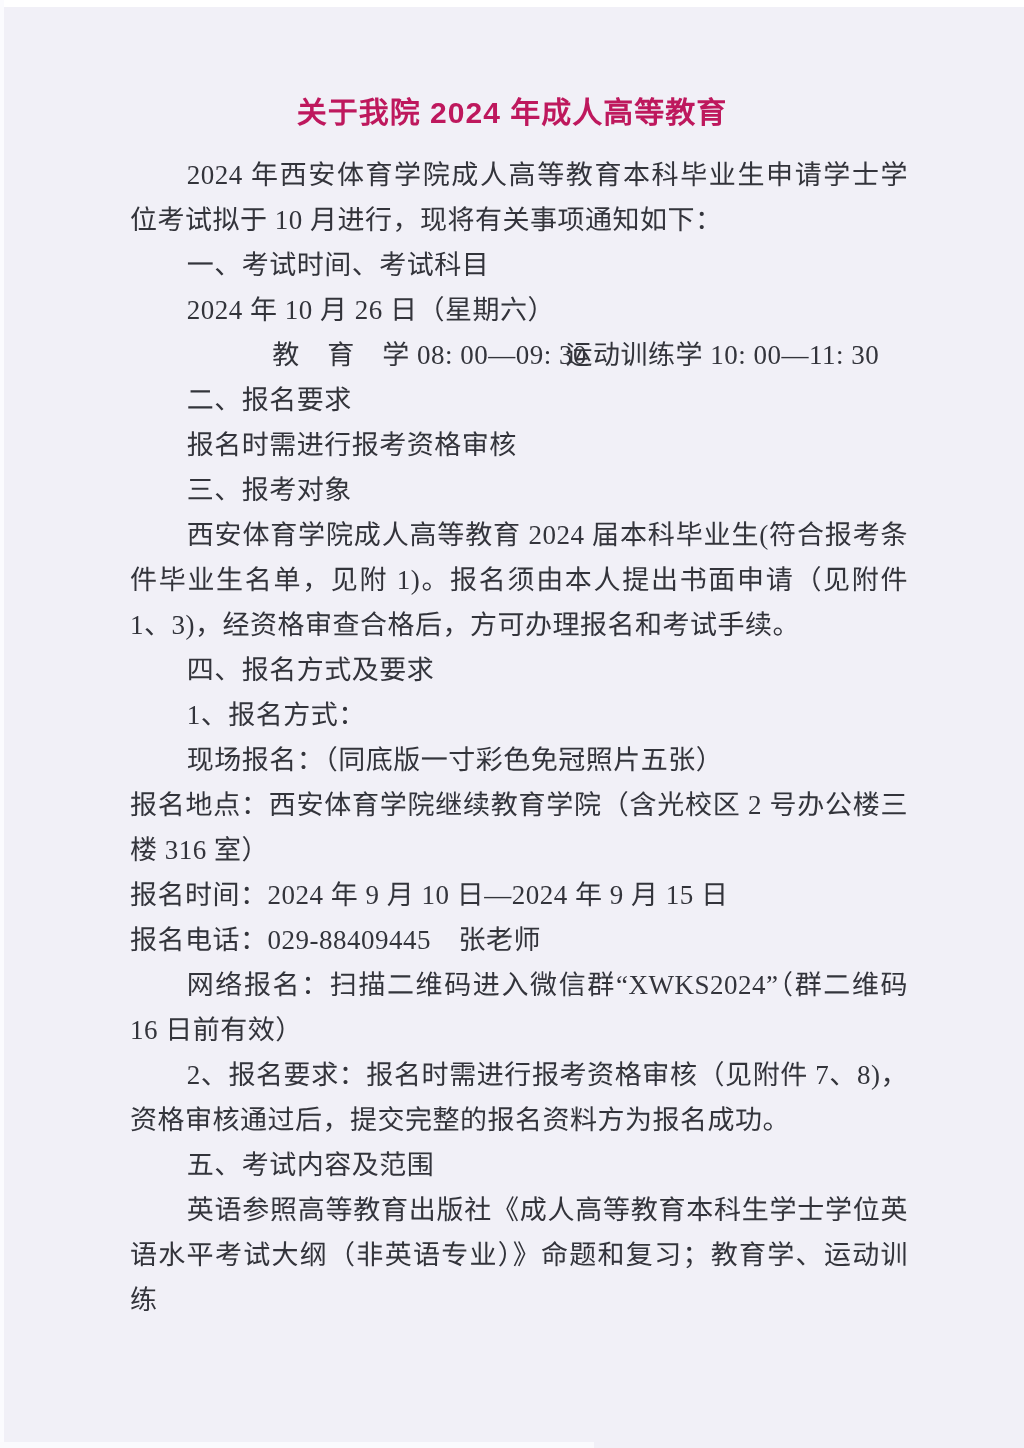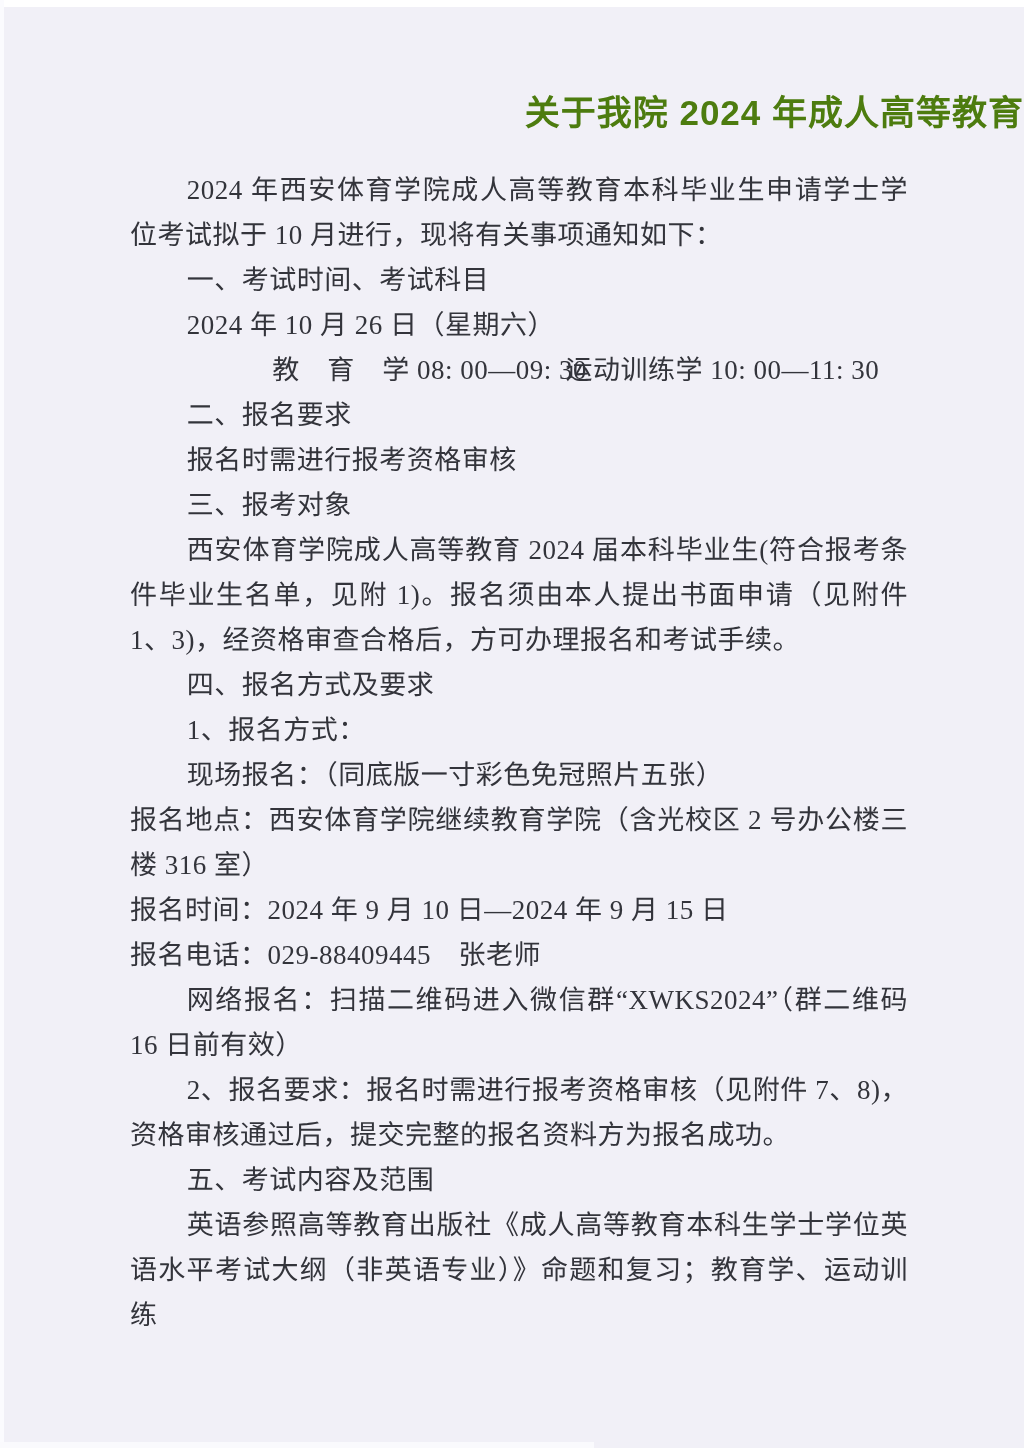--- a/index.html
+++ b/index.html
@@ -35,30 +35,30 @@
     background: #fbfbfe;
   }
   .edge-bottom {
     position: absolute;
     bottom: 0; left: 0;
     width: 58%; height: 6px;
     background: #fafafd;
   }
   .title-block {
     padding-top: 88px;
-    text-align: right;
+    text-align: center;
     font-family: "Liberation Sans", sans-serif;
     font-weight: 700;
-    font-size: 35px;
+    font-size: 30px;
     line-height: 50px;
-    color: #4d7c0f;
+    color: #be185d;
     letter-spacing: 1px;
   }
   .content {
-    margin-top: 30px;
+    margin-top: 15px;
     padding: 0 116px 0 130px; 
     font-size: 27px;
     line-height: 45px;
     text-align: justify;
     letter-spacing: 0.5px;
   }
   .content p {
     margin: 0;
     padding: 0;
   }

